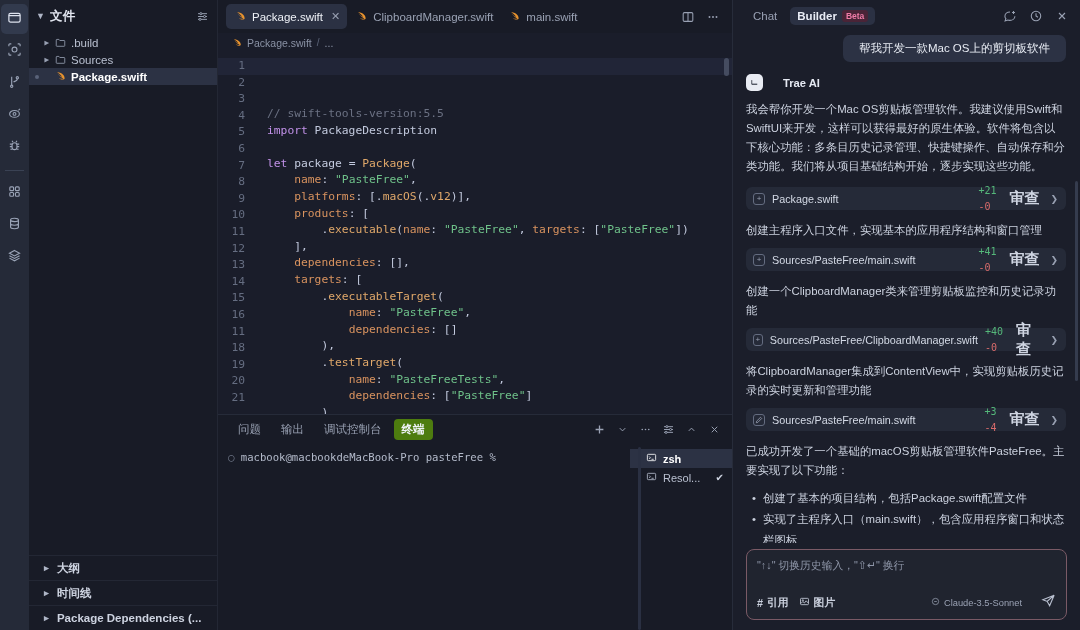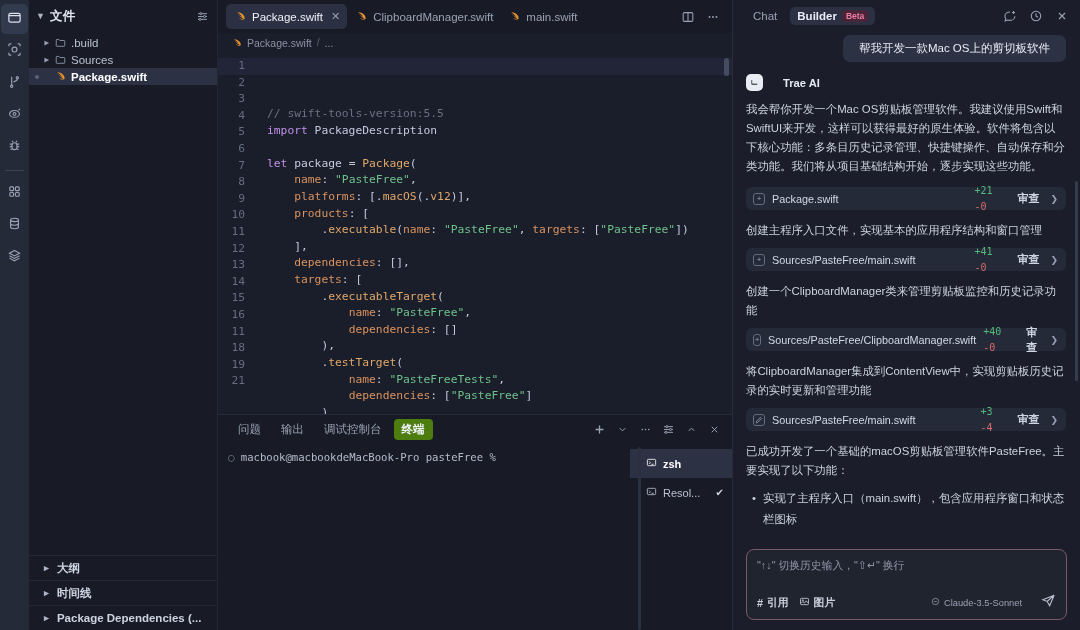--- a/index.html
+++ b/index.html
@@ -102,21 +102,21 @@
   .panel { height: 216px; flex: 0 0 216px; background: #181b26; border-top: 1px solid #262b39; display: flex; flex-direction: column; }
   .panel-tabs { height: 28px; display: flex; align-items: center; padding: 0 8px 0 12px; gap: 4px; }
   .ptab { font-size: 11.5px; color: #98a0b2; padding: 3px 8px; border-radius: 4px; cursor: pointer; }
   .ptab.active { background: #4d7c0f; color: #f0f3f9; font-weight: bold; }
   .panel-actions { margin-left: auto; display: flex; align-items: center; gap: 3px; color: #9aa2b4; }
   .term-body { flex: 1; display: flex; position: relative; }
   .term-main { flex: 1; padding: 8px 0 0 10px; font-family: "DejaVu Sans Mono","Liberation Mono", monospace; font-size: 10.6px; color: #b4bbcb; }
   .prompt-dot { color: #707889; }
   .term-side { width: 102px; flex: 0 0 102px; padding-top: 6px; position: relative; }
   .term-side::before { content:""; position:absolute; left:8px; top:4px; bottom:0; width:3px; background:#2a3042; border-radius:2px; }
-  .tside-item { height: 29px; display: flex; align-items: center; gap: 6px; font-size: 11px; color: #b9c0d0; padding-left: 16px; cursor: pointer; }
+  .tside-item { height: 19px; display: flex; align-items: center; gap: 6px; font-size: 11px; color: #b9c0d0; padding-left: 16px; cursor: pointer; }
   .tside-item.active { background: #2c3244; color: #fff; font-weight: bold; }
   .check { margin-left: auto; margin-right: 8px; color: #cfd5e2; font-size: 10px; }
 
   
   .chat {
     width: 348px; flex: 0 0 348px; background: #1b1e2a;
     border-left: 1px solid #272c3a; display: flex; flex-direction: column;
   }
   .chat-head { height: 31px; display: flex; align-items: center; padding: 0 8px 0 13px; gap: 6px; }
   .chat-mode { font-size: 11.5px; color: #99a1b3; padding: 3px 7px; border-radius: 5px; cursor: pointer; }
@@ -135,21 +135,21 @@
 
   .file-card {
     background: #252a38; border-radius: 6px; height: 23px;
     display: flex; align-items: center; padding: 0 8px 0 7px; gap: 7px;
     margin-bottom: 11px; cursor: pointer;
   }
   .fc-ico { width: 12px; height: 12px; border: 1px solid #646c80; border-radius: 3px; display:flex; align-items:center; justify-content:center; color:#9aa2b4; font-size:8px; }
   .fc-name { font-size: 10.8px; color: #d3d9e5; }
   .fc-stats { margin-left: auto; display: flex; gap: 5px; font-size: 10px; font-family:"DejaVu Sans Mono",monospace;flex-direction:column; }
   .add { color: #55b87a; } .del { color: #d96b6b; }
-  .fc-review { font-size: 11px; color: #cfd5e2; font-weight: bold; margin-left: 18px; }
+  .fc-review { font-size: 15px; color: #cfd5e2; font-weight: bold; margin-left: 6px; }
   .fc-chev { color: #98a0b2; font-size: 9px; margin-left: 4px; }
 
   ul.sum { list-style: none; margin: 0 0 0 4px; }
   ul.sum li { font-size: 11.4px; line-height: 21px; color: #ccd2df; padding-left: 13px; position: relative; }
   ul.sum li::before { content: "•"; position: absolute; left: 2px; color: #ccd2df; }
 
   .chat-input-area { padding: 6px 13px 10px 13px; }
   .chat-input {
     border: 1px solid #7a5a66; border-radius: 8px; background: #20242f;
     padding: 9px 10px 7px 10px;
@@ -366,20 +366,21 @@
           <div class="cl"><span class="ln">10</span><span class="ctext"><span class="pl">    </span><span class="prop">dependencies</span><span class="pl">: [],</span></span></div>
           <div class="cl"><span class="ln">11</span><span class="ctext"><span class="pl">    </span><span class="prop">targets</span><span class="pl">: [</span></span></div>
           <div class="cl"><span class="ln">12</span><span class="ctext"><span class="pl">        .</span><span class="fn">executableTarget</span><span class="pl">(</span></span></div>
           <div class="cl"><span class="ln">13</span><span class="ctext"><span class="pl">            </span><span class="prop">name</span><span class="pl">: </span><span class="str">"PasteFree"</span><span class="pl">,</span></span></div>
           <div class="cl"><span class="ln">14</span><span class="ctext"><span class="pl">            </span><span class="prop">dependencies</span><span class="pl">: []</span></span></div>
           <div class="cl"><span class="ln">15</span><span class="ctext"><span class="pl">        ),</span></span></div>
           <div class="cl"><span class="ln">16</span><span class="ctext"><span class="pl">        .</span><span class="fn">testTarget</span><span class="pl">(</span></span></div>
           <div class="cl"><span class="ln">11</span><span class="ctext"><span class="pl">            </span><span class="prop">name</span><span class="pl">: </span><span class="str">"PasteFreeTests"</span><span class="pl">,</span></span></div>
           <div class="cl"><span class="ln">18</span><span class="ctext"><span class="pl">            </span><span class="prop">dependencies</span><span class="pl">: [</span><span class="str">"PasteFree"</span><span class="pl">]</span></span></div>
           <div class="cl"><span class="ln">19</span><span class="ctext"><span class="pl">        )</span></span></div>
+          <div class="cl"><span class="ln">20</span><span class="ctext"><span class="pl">    ]</span></span></div>
           <div class="cl"><span class="ln">21</span><span class="ctext"><span class="pl">)</span></span></div>
         </div>
     </div>
 
     <div class="panel">
       <div class="panel-tabs">
         <div class="ptab">问题</div>
         <div class="ptab">输出</div>
         <div class="ptab">调试控制台</div>
         <div class="ptab active">终端</div>
@@ -542,20 +543,21 @@
         <span class="fc-stats">
           <span class="add">+3</span>
           <span class="del">-4</span>
         </span>
         <span class="fc-review">审查</span>
         <span class="fc-chev">❯</span>
       </div>
 
       <div class="para tight">已成功开发了一个基础的macOS剪贴板管理软件PasteFree。主要实现了以下功能：</div>
       <ul class="sum">
+        <li>创建了基本的项目结构，包括Package.swift配置文件</li>
         <li>实现了主程序入口（main.swift），包含应用程序窗口和状态栏图标</li>
 
       </ul>
     </div>
 
     <div class="chat-input-area">
       <div class="chat-input">
         <div class="placeholder">"↑↓" 切换历史输入，"⇧↵" 换行</div>
         <div class="input-footer">
           <span class="inp-act">

